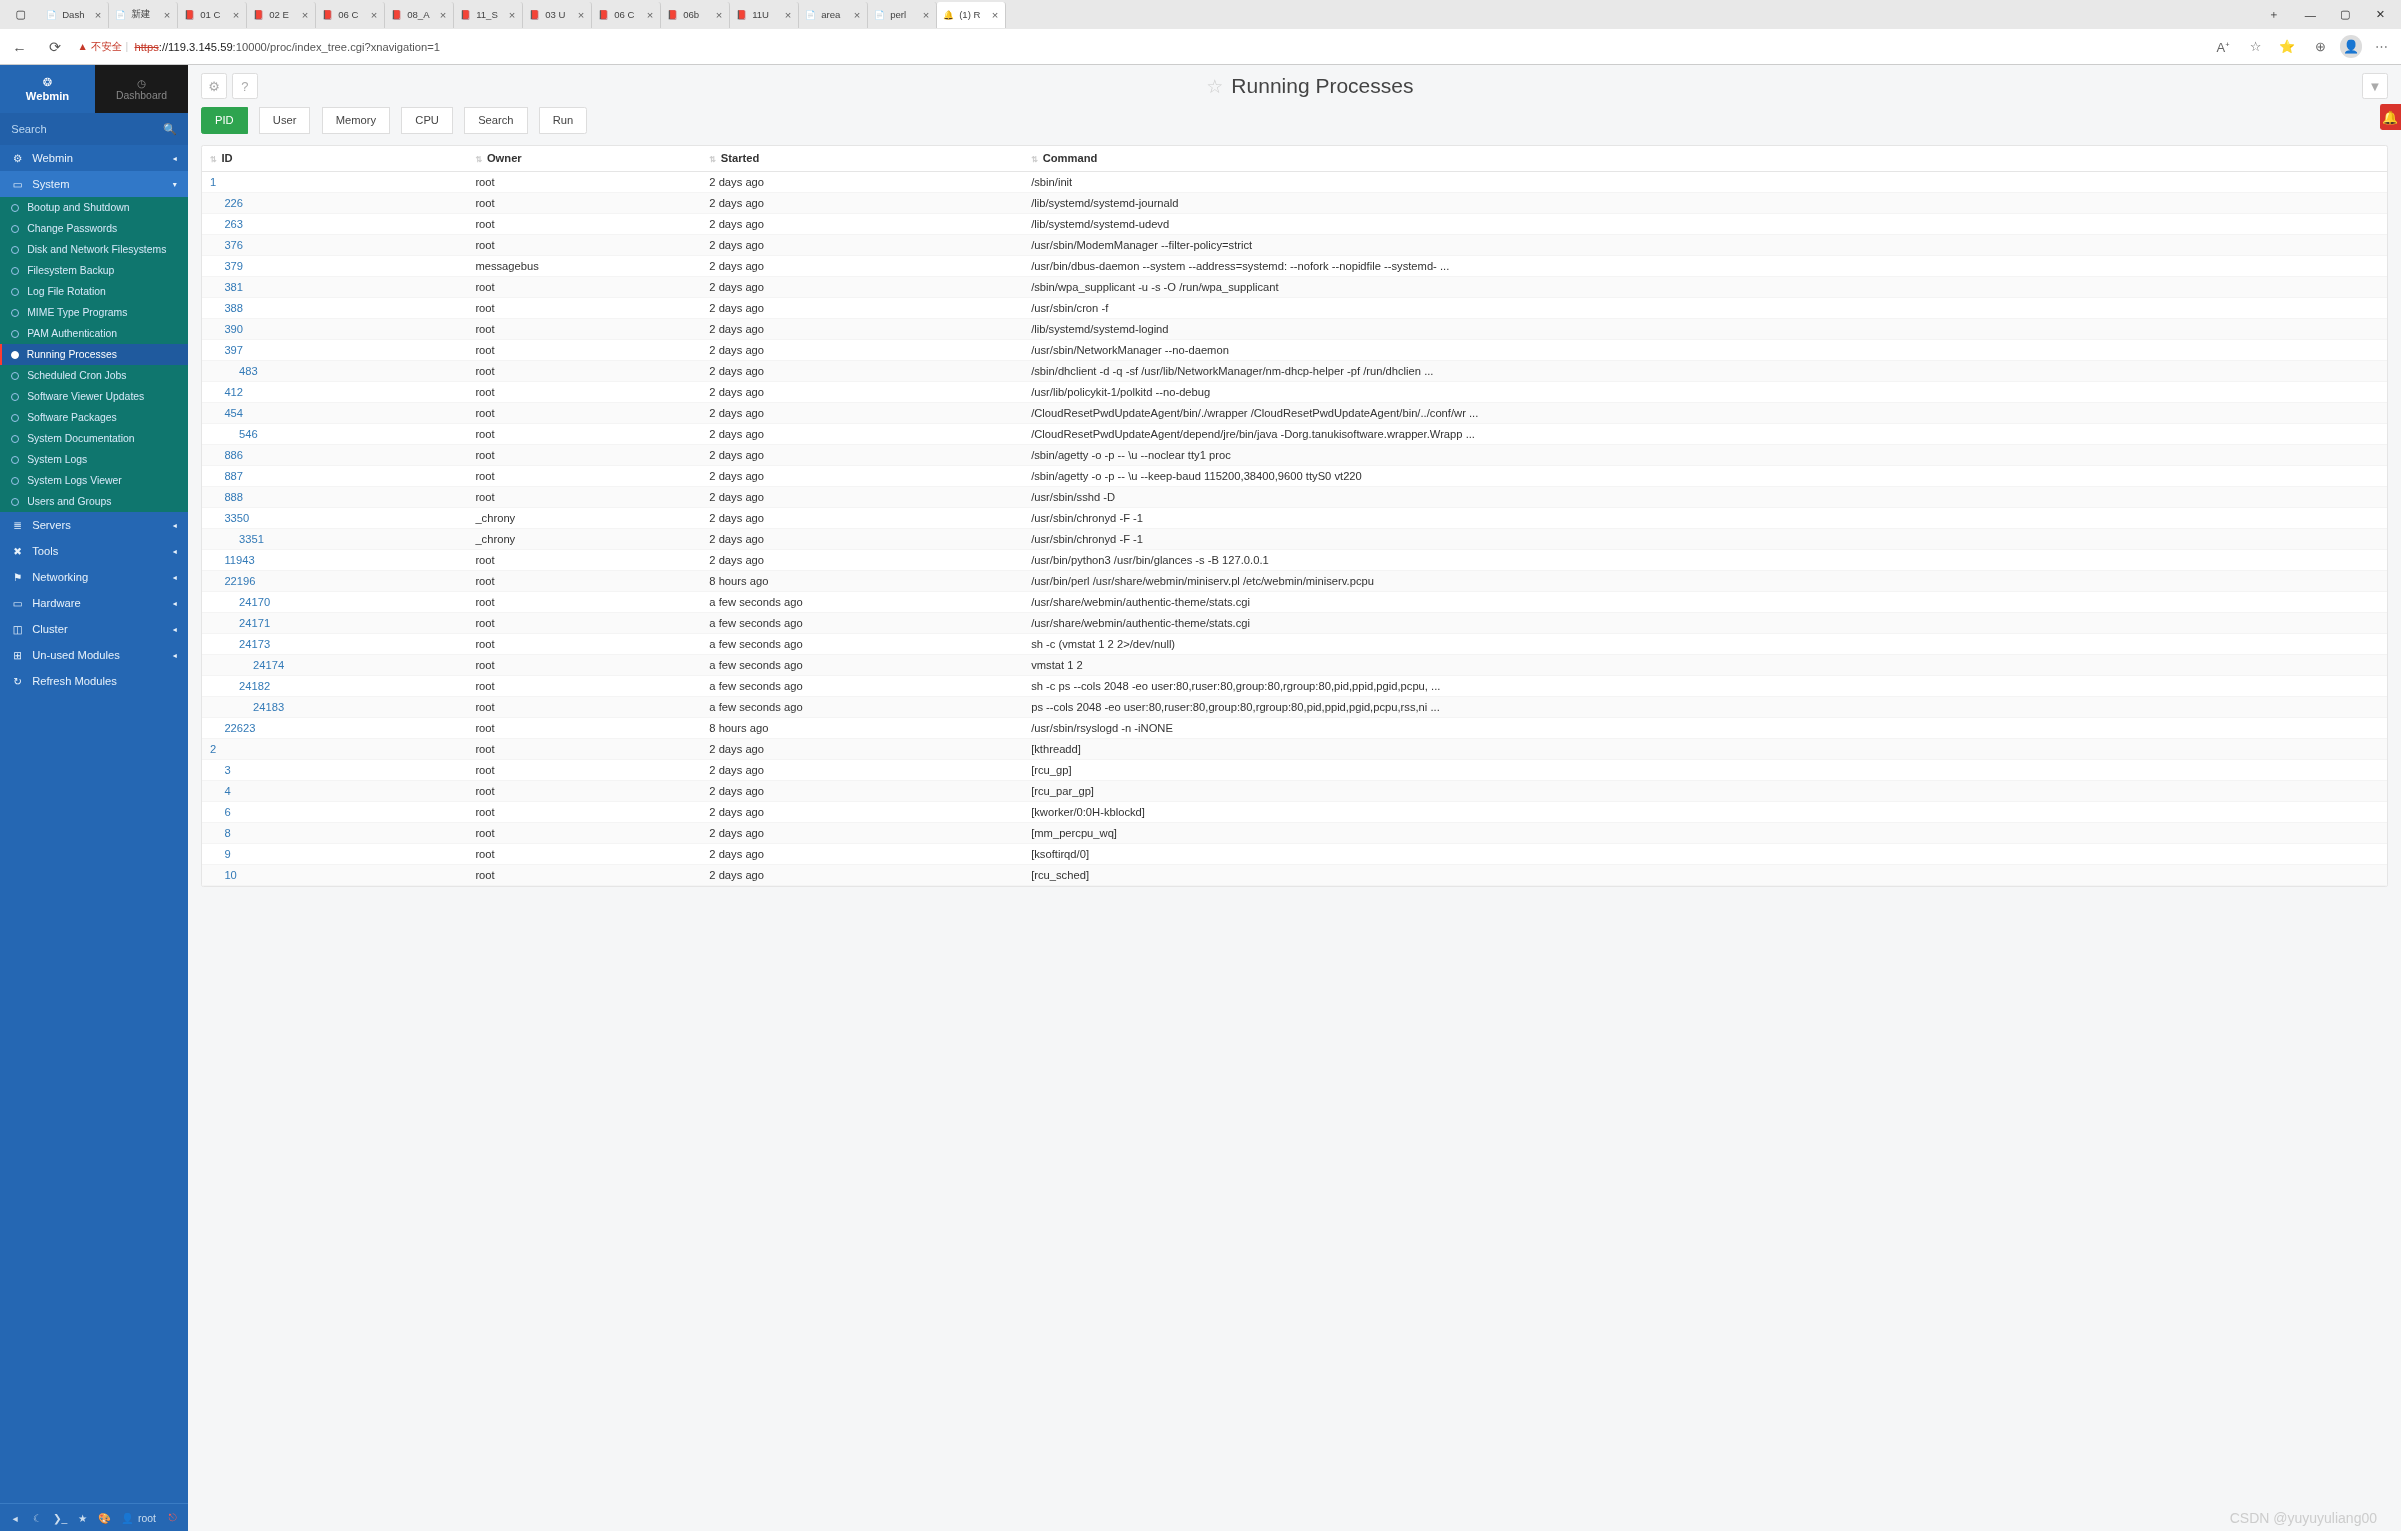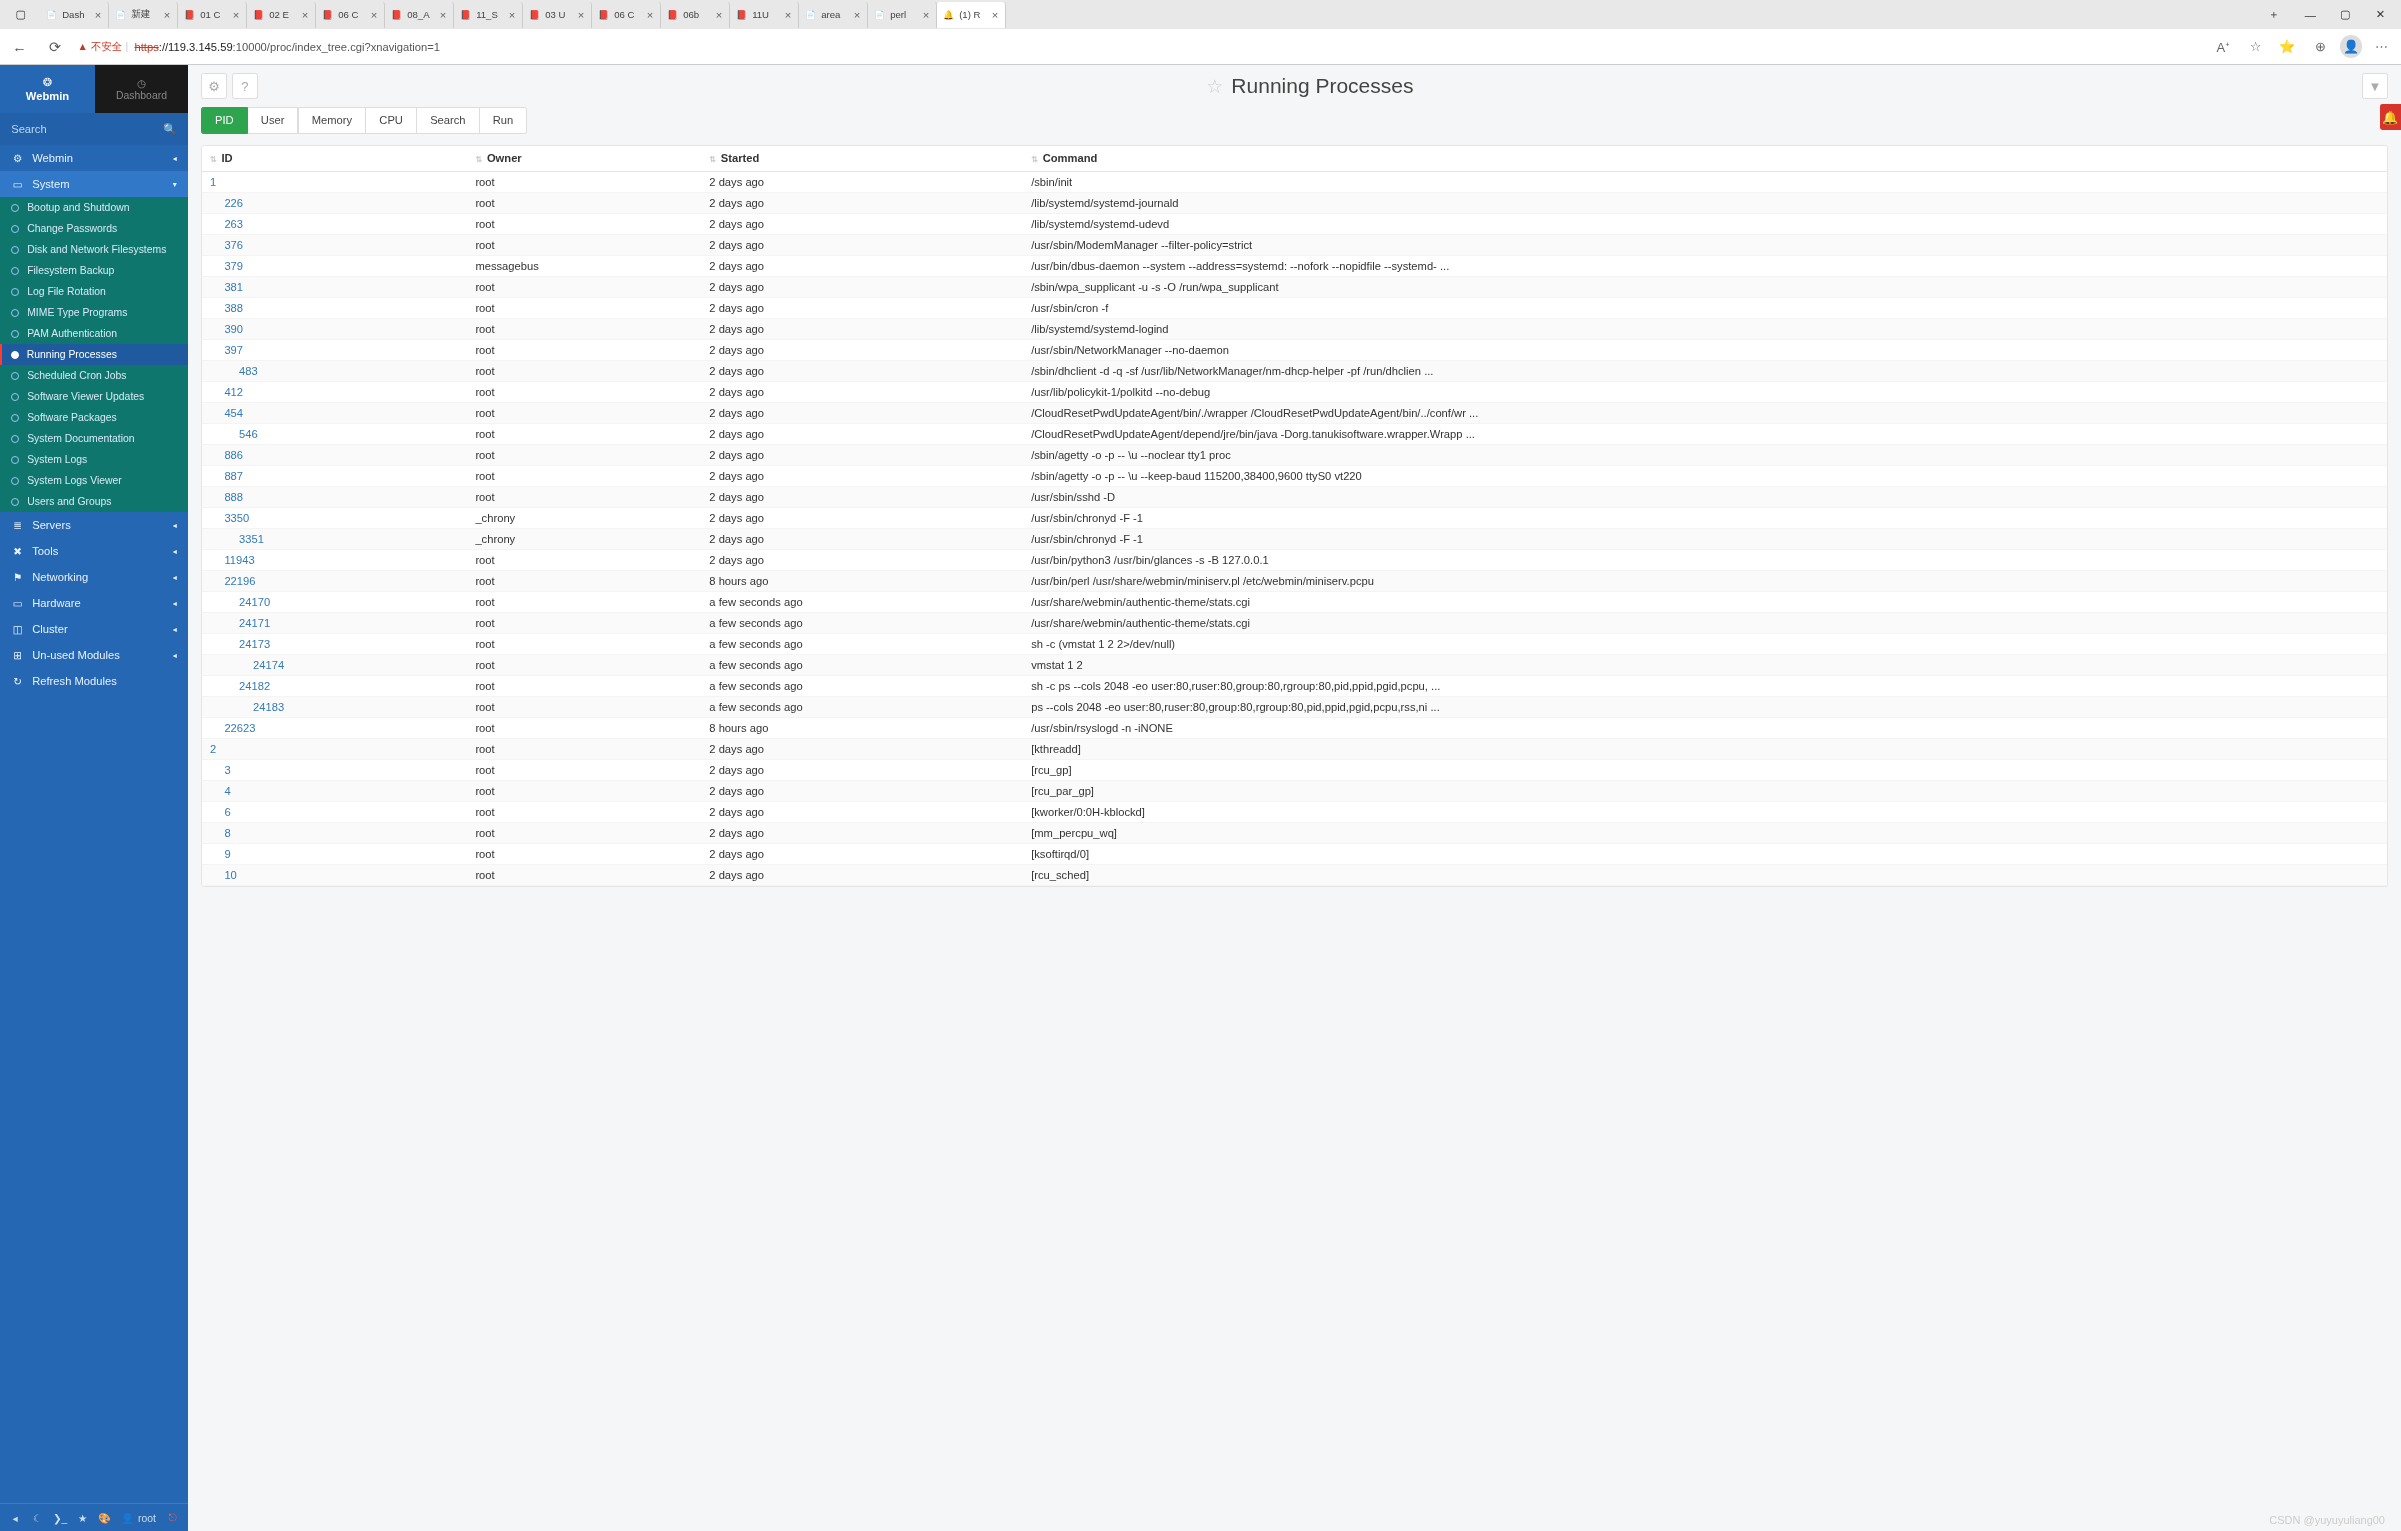--- a/index.html
+++ b/index.html
@@ -47,37 +47,37 @@
 .sb-user{display:flex;align-items:center;gap:3.2px;padding:0 4.8px;color:#cde;font-size:10.4px}
 .content{flex:1;background:#f5f6f7;overflow-y:auto;position:relative}
 .page-pad{padding:8px 13px}
 .page-header{display:flex;align-items:center;margin-bottom:8px}
 .hdr-left{display:flex;gap:4.8px}
 .sq-btn{width:26px;height:26px;border:0.8px solid #ddd;background:#fff;display:flex;align-items:center;justify-content:center;color:#aaa;cursor:pointer;border-radius:2.4px}
 .hdr-title{flex:1;display:flex;align-items:center;justify-content:center;gap:8px}
 .hdr-title h1{font-size:21px;font-weight:400;color:#444}
 .star{font-size:19px;color:#ccc}
 .filter-btn{width:26px;height:26px;border:0.8px solid #ddd;background:#fff;display:flex;align-items:center;justify-content:center;color:#aaa;border-radius:2.4px}
-.tabs{display:flex;gap:0;margin-bottom:0}
+.tabs{display:flex;gap:12px;margin-bottom:0}
 .ptab{padding:6.4px 13px;border:0.8px solid #ddd;background:#fff;font-size:11.2px;color:#444;cursor:pointer;margin-right:-0.8px}
 .ptab.active{background:#2ea44f;color:#fff;border-color:#2ea44f;z-index:1}
 .ptab:first-child{border-radius:2.4px 0 0 2.4px}
 .ptab:last-child{border-radius:0 2.4px 2.4px 0}
 .panel{background:#fff;border:0.8px solid #e5e5e5;border-radius:2.4px;margin-top:11.2px}
 table{width:100%;border-collapse:collapse;font-size:11.2px}
 th{text-align:left;padding:6.4px 8px;border-bottom:0.8px solid #e5e5e5;font-weight:700;color:#333}
 th .sort{color:#ccc;font-size:8px;margin-right:4.8px}
 td{padding:4px 8px;color:#333;border-bottom:0.8px solid #f4f4f4}
 tbody tr:nth-child(even){background:#fafafa}
 .pid-link{color:#337ab7;cursor:pointer}
 .indent-1{padding-left:14.4px}
 .indent-2{padding-left:29px}
 .indent-3{padding-left:43px}
 .notif-tab{position:fixed;right:0;top:104px;width:21px;height:26px;background:#d9342b;display:flex;align-items:center;justify-content:center;border-radius:2.4px 0 0 2.4px}
-.watermark{position:fixed;right:16px;bottom:4.8px;font-size:11px;color:#ccc}
+.watermark{position:fixed;right:24px;bottom:4.8px;font-size:14px;color:#ccc}
 </style>
 </head>
 <body>
 
 <div class="browser-chrome">
   <div class="tab-bar">
     <div class="win-btn">▢</div>
     <div class="tab-list" id="tab-list">
         <div class="tab">
           <span class="tab-icon">📄</span>

